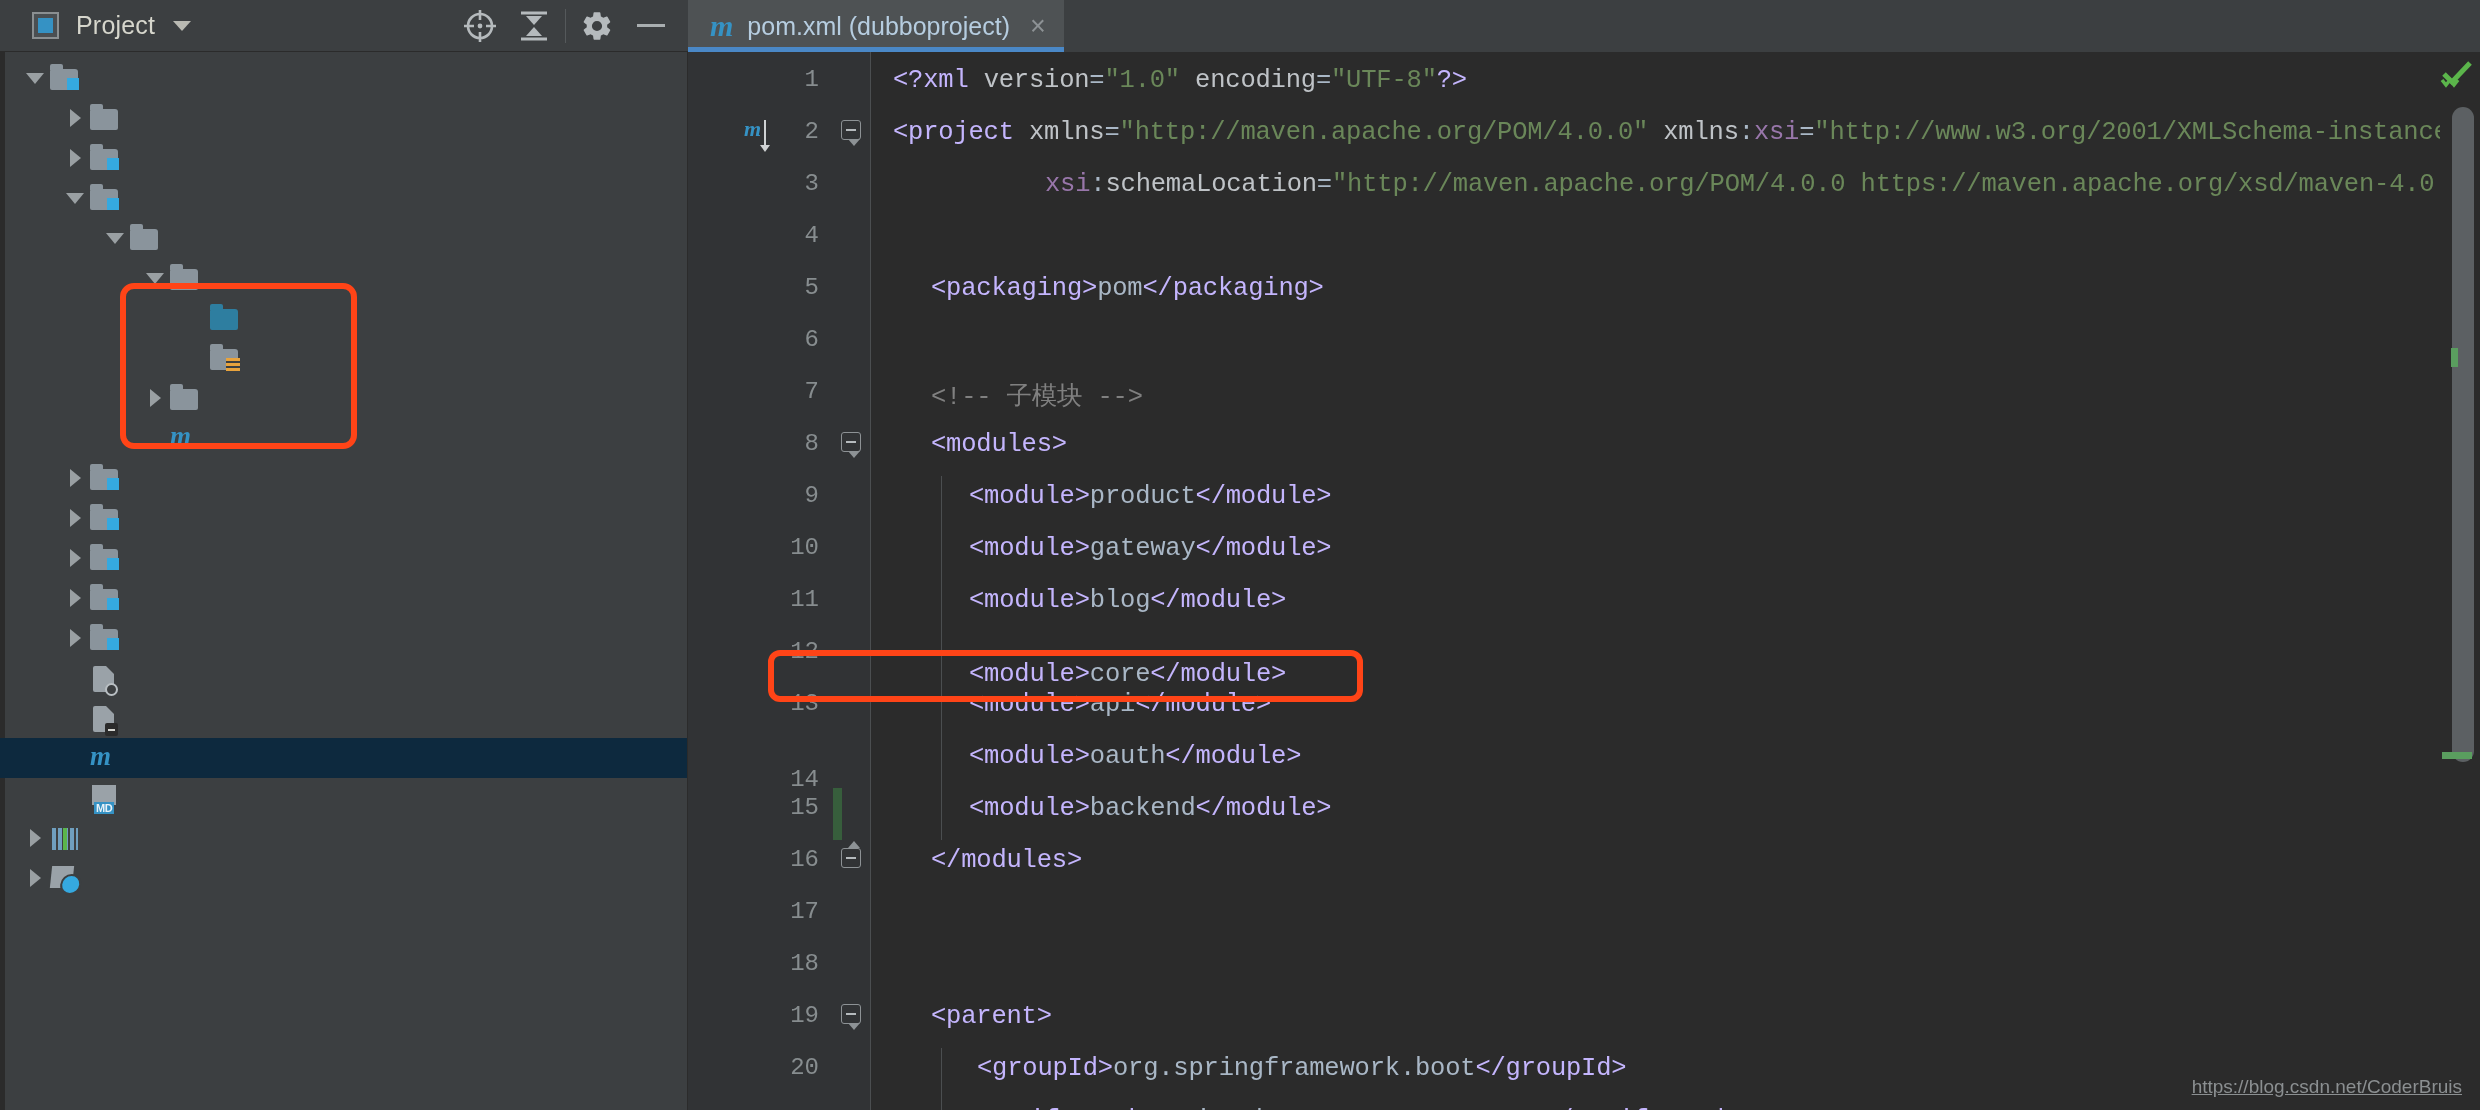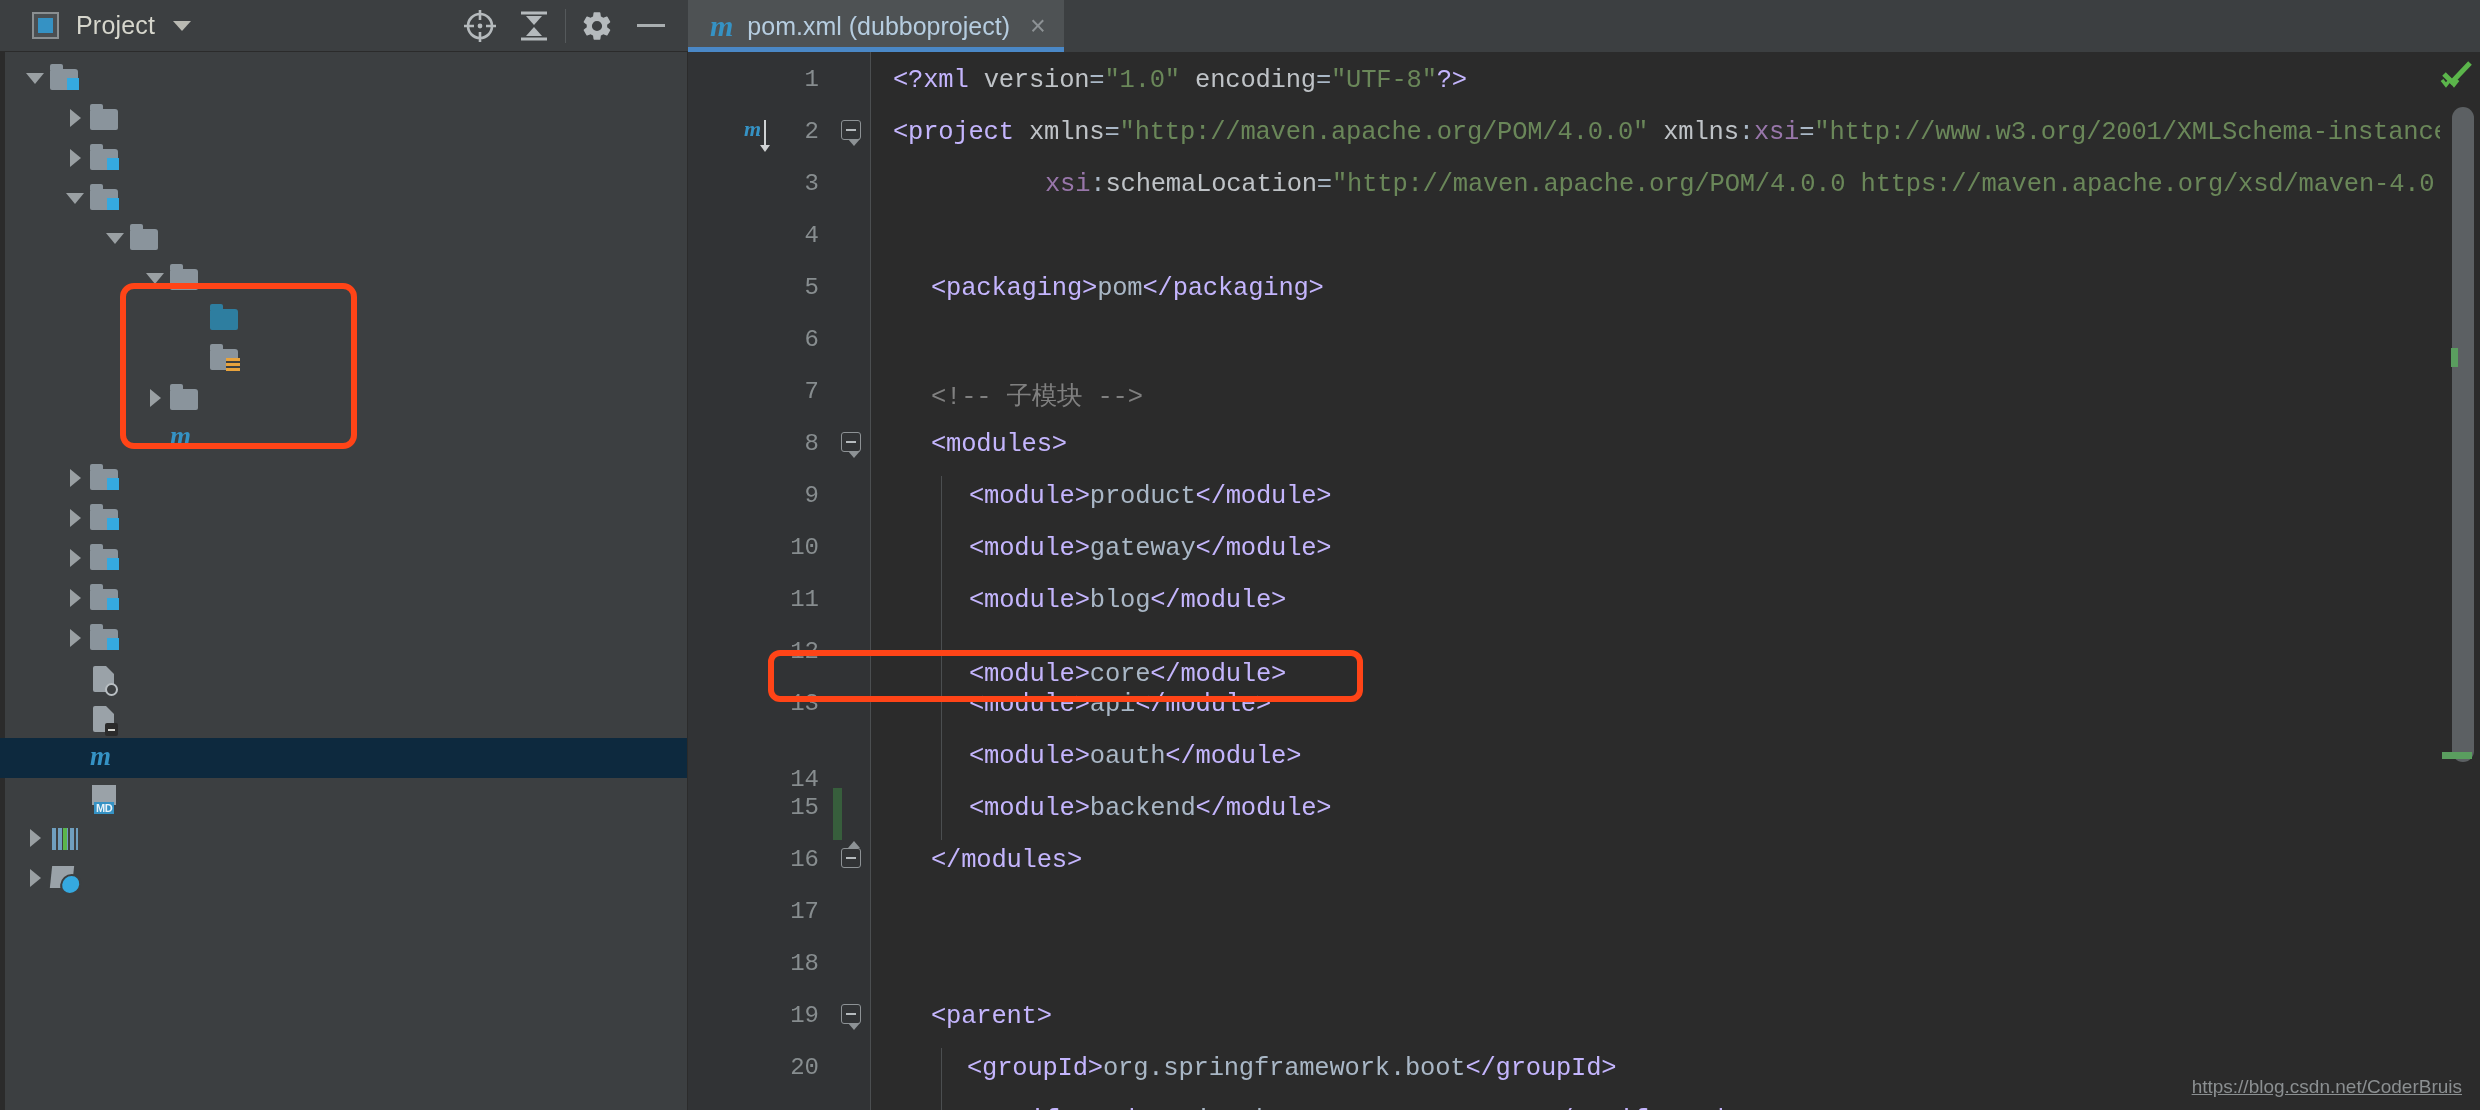--- a/index.html
+++ b/index.html
@@ -430,21 +430,21 @@
           <div class="cl" style="top: 482px; left: 98px;"><span class="t-tag">&lt;module&gt;</span><span class="t-text">gateway</span><span class="t-tag">&lt;/module&gt;</span></div>
           <div class="cl" style="top: 534px; left: 98px;"><span class="t-tag">&lt;module&gt;</span><span class="t-text">blog</span><span class="t-tag">&lt;/module&gt;</span></div>
           <div class="cl" style="top: 608px; left: 98px;"><span class="t-tag">&lt;module&gt;</span><span class="t-text">core</span><span class="t-tag">&lt;/module&gt;</span></div>
           <div class="cl" style="top: 638px; left: 98px;"><span class="t-tag">&lt;module&gt;</span><span class="t-text">api</span><span class="t-tag">&lt;/module&gt;</span></div>
           <div class="cl" style="top: 690px; left: 98px;"><span class="t-tag">&lt;module&gt;</span><span class="t-text">oauth</span><span class="t-tag">&lt;/module&gt;</span></div>
           <div class="cl" style="top: 742px; left: 98px;"><span class="t-tag">&lt;module&gt;</span><span class="t-text">backend</span><span class="t-tag">&lt;/module&gt;</span></div>
           <div class="cl" style="top: 794px; left: 60px;"><span class="t-tag">&lt;/modules&gt;</span></div>
           <div class="cl" style="top: 846px; left: 22px;"></div>
           <div class="cl" style="top: 898px; left: 22px;"></div>
           <div class="cl" style="top: 950px; left: 60px;"><span class="t-tag">&lt;parent&gt;</span></div>
-          <div class="cl" style="top: 1002px; left: 96px;"><span class="t-tag">&lt;groupId&gt;</span><span class="t-text">org.springframework.boot</span><span class="t-tag">&lt;/groupId&gt;</span></div>
+          <div class="cl" style="top: 1002px; left: 106px;"><span class="t-tag">&lt;groupId&gt;</span><span class="t-text">org.springframework.boot</span><span class="t-tag">&lt;/groupId&gt;</span></div>
           <div class="cl" style="top: 1054px; left: 98px;"><span class="t-tag">&lt;artifactId&gt;</span><span class="t-text">spring-boot-starter-parent</span><span class="t-tag">&lt;/artifactId&gt;</span></div>
           <div class="cl" style="top: 1262px; left: 22px;"></div>
           <div class="guideline" style="left: 70px; top: 424px; height: 364px;"></div>
           <div class="guideline" style="left: 70px; top: 996px; height: 208px;"></div>
         </div>
 
       <div class="rail">
         <div class="check">
           <svg width="34" height="28" viewBox="0 0 34 28">
             <path d="M4 14 L12 22 L30 3" stroke="#5bb54b" stroke-width="5" fill="none"></path>

